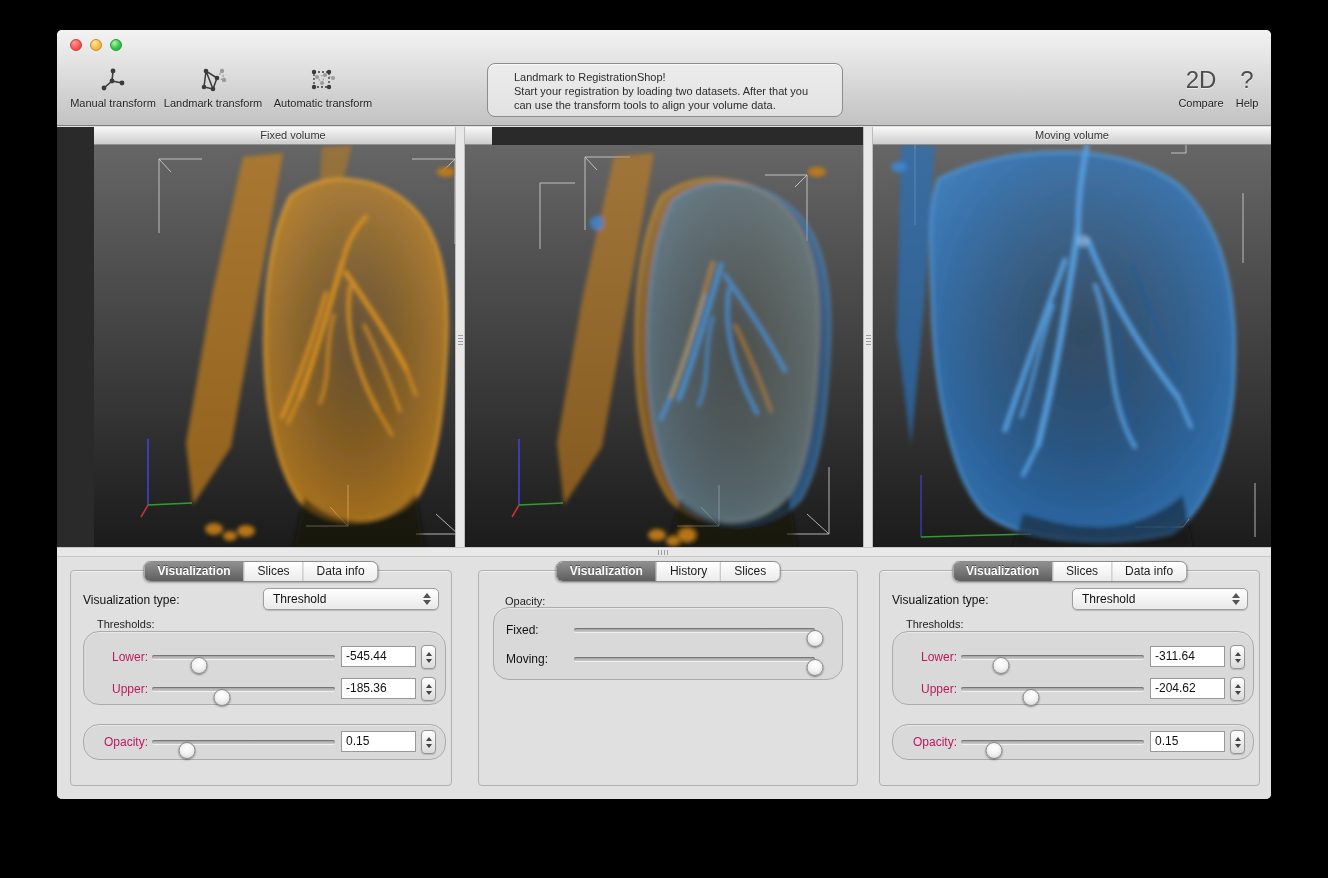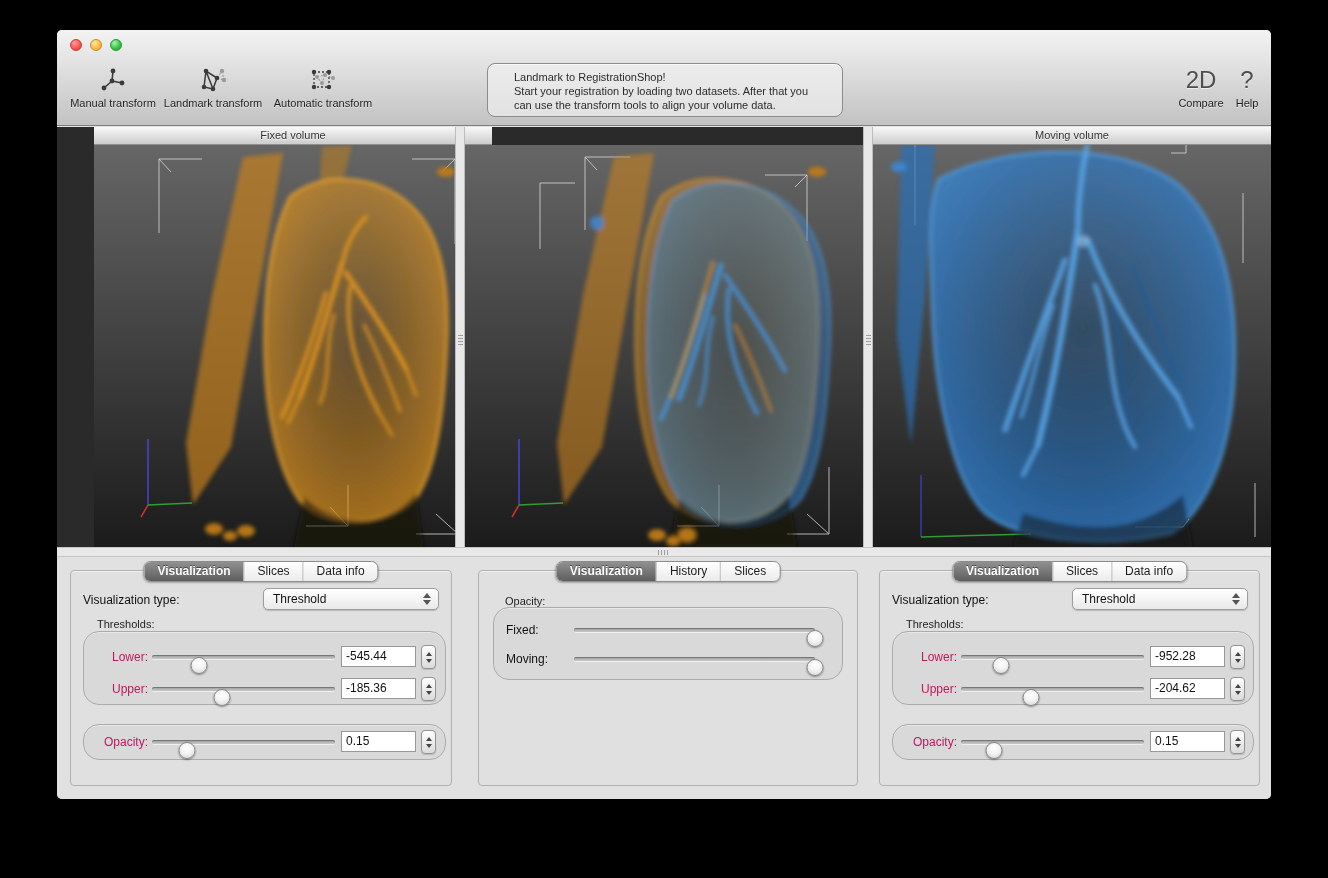--- a/index.html
+++ b/index.html
@@ -542,21 +542,21 @@
               <span class="arr-dn"></span>
             </span>
         </div>
         <div class="grp-cap cap-thresh">Thresholds:</div>
         <div class="gbox box-thresh">
           <div class="srow sr1">
             <div class="s-label">Lower:</div>
             <div class="s-track">
               <div class="s-knob" style="left: 22%;"></div>
             </div>
-            <div class="s-value">-952.28</div>
+            <div class="s-value">-311.64</div>
             <div class="s-step">
                 <span class="st-up"></span>
                 <span class="st-dn"></span>
               </div>
           </div>
           <div class="srow sr2">
             <div class="s-label">Upper:</div>
             <div class="s-track">
               <div class="s-knob" style="left: 38%;"></div>
             </div>

